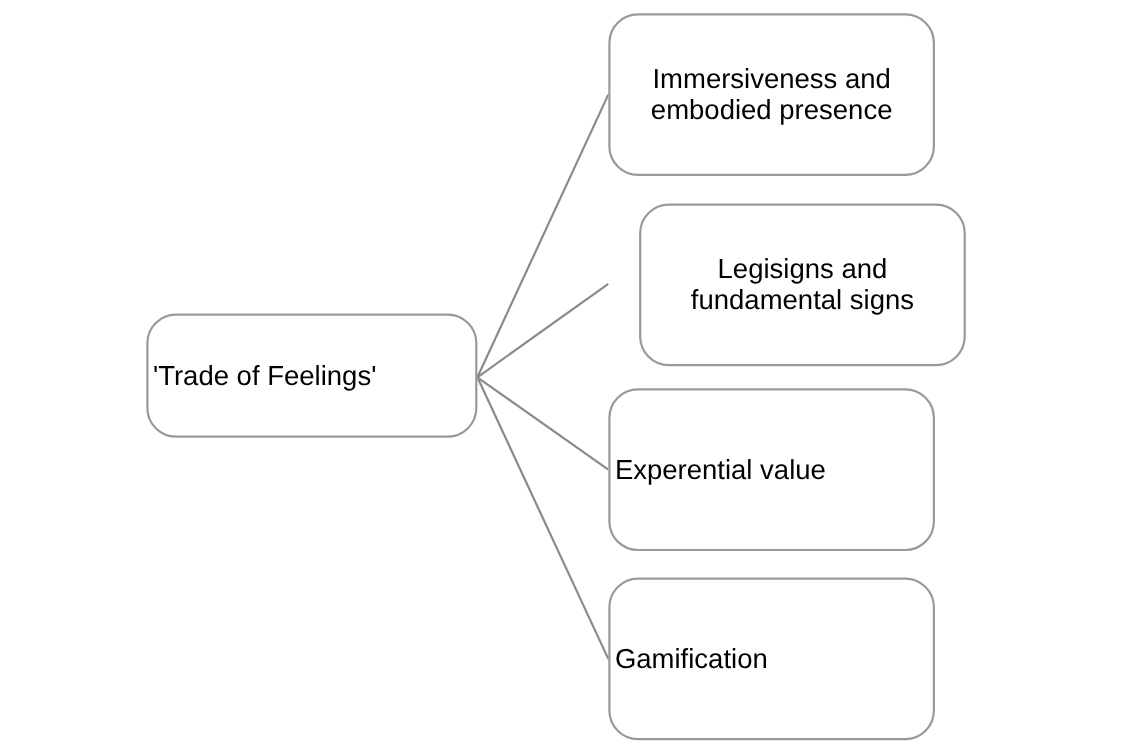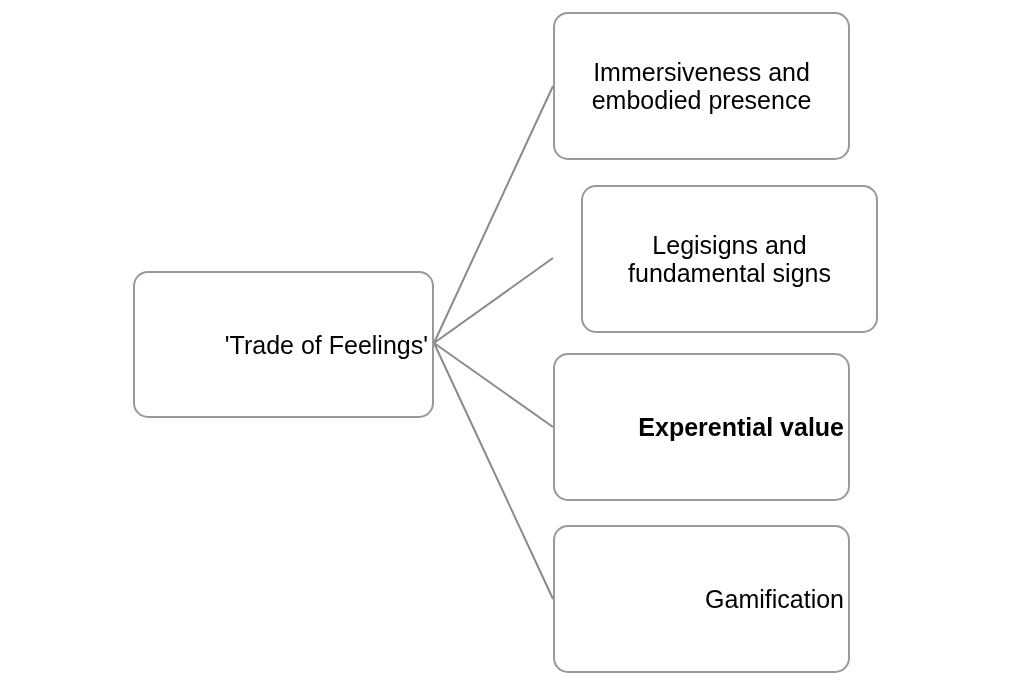--- a/index.html
+++ b/index.html
@@ -34,44 +34,44 @@
   }
   .connectors line {
     stroke: var(--connector);
     stroke-width: 2;
     fill: none;
   }
   .node {
     position: absolute;
     display: flex;
     align-items: center;
-    justify-content: flex-end;
+    justify-content: flex-start;
     text-align: center;
     background: var(--background);
     border: 2px solid var(--border);
-    border-radius: 15px;
+    border-radius: 27px;
     color: var(--text);
     font-size: 25px;
     line-height: 28px;
     padding: 0 4px;
   }
   .root-node {
     left: 133px;
-    top: 271px;
+    top: 285px;
     width: 301px;
-    height: 147px;
+    height: 113px;
   }
   .child-node {
     left: 553px;
     width: 297px;
     height: 148px;
   }
   .child-0 { top: 12px; }
   .child-1 { top: 185px; margin-left: 28px; }
-  .child-2 { top: 353px; font-weight: bold; }
+  .child-2 { top: 353px; }
   .child-3 { top: 525px; }
 </style>
 </head>
 <body>
 
 <div class="canvas">
 
   <svg class="connectors" viewBox="0 0 1024 683" xmlns="http://www.w3.org/2000/svg">
     <line x1="434" y1="343" x2="553" y2="86"></line>
     <line x1="434" y1="343" x2="553" y2="258"></line>

